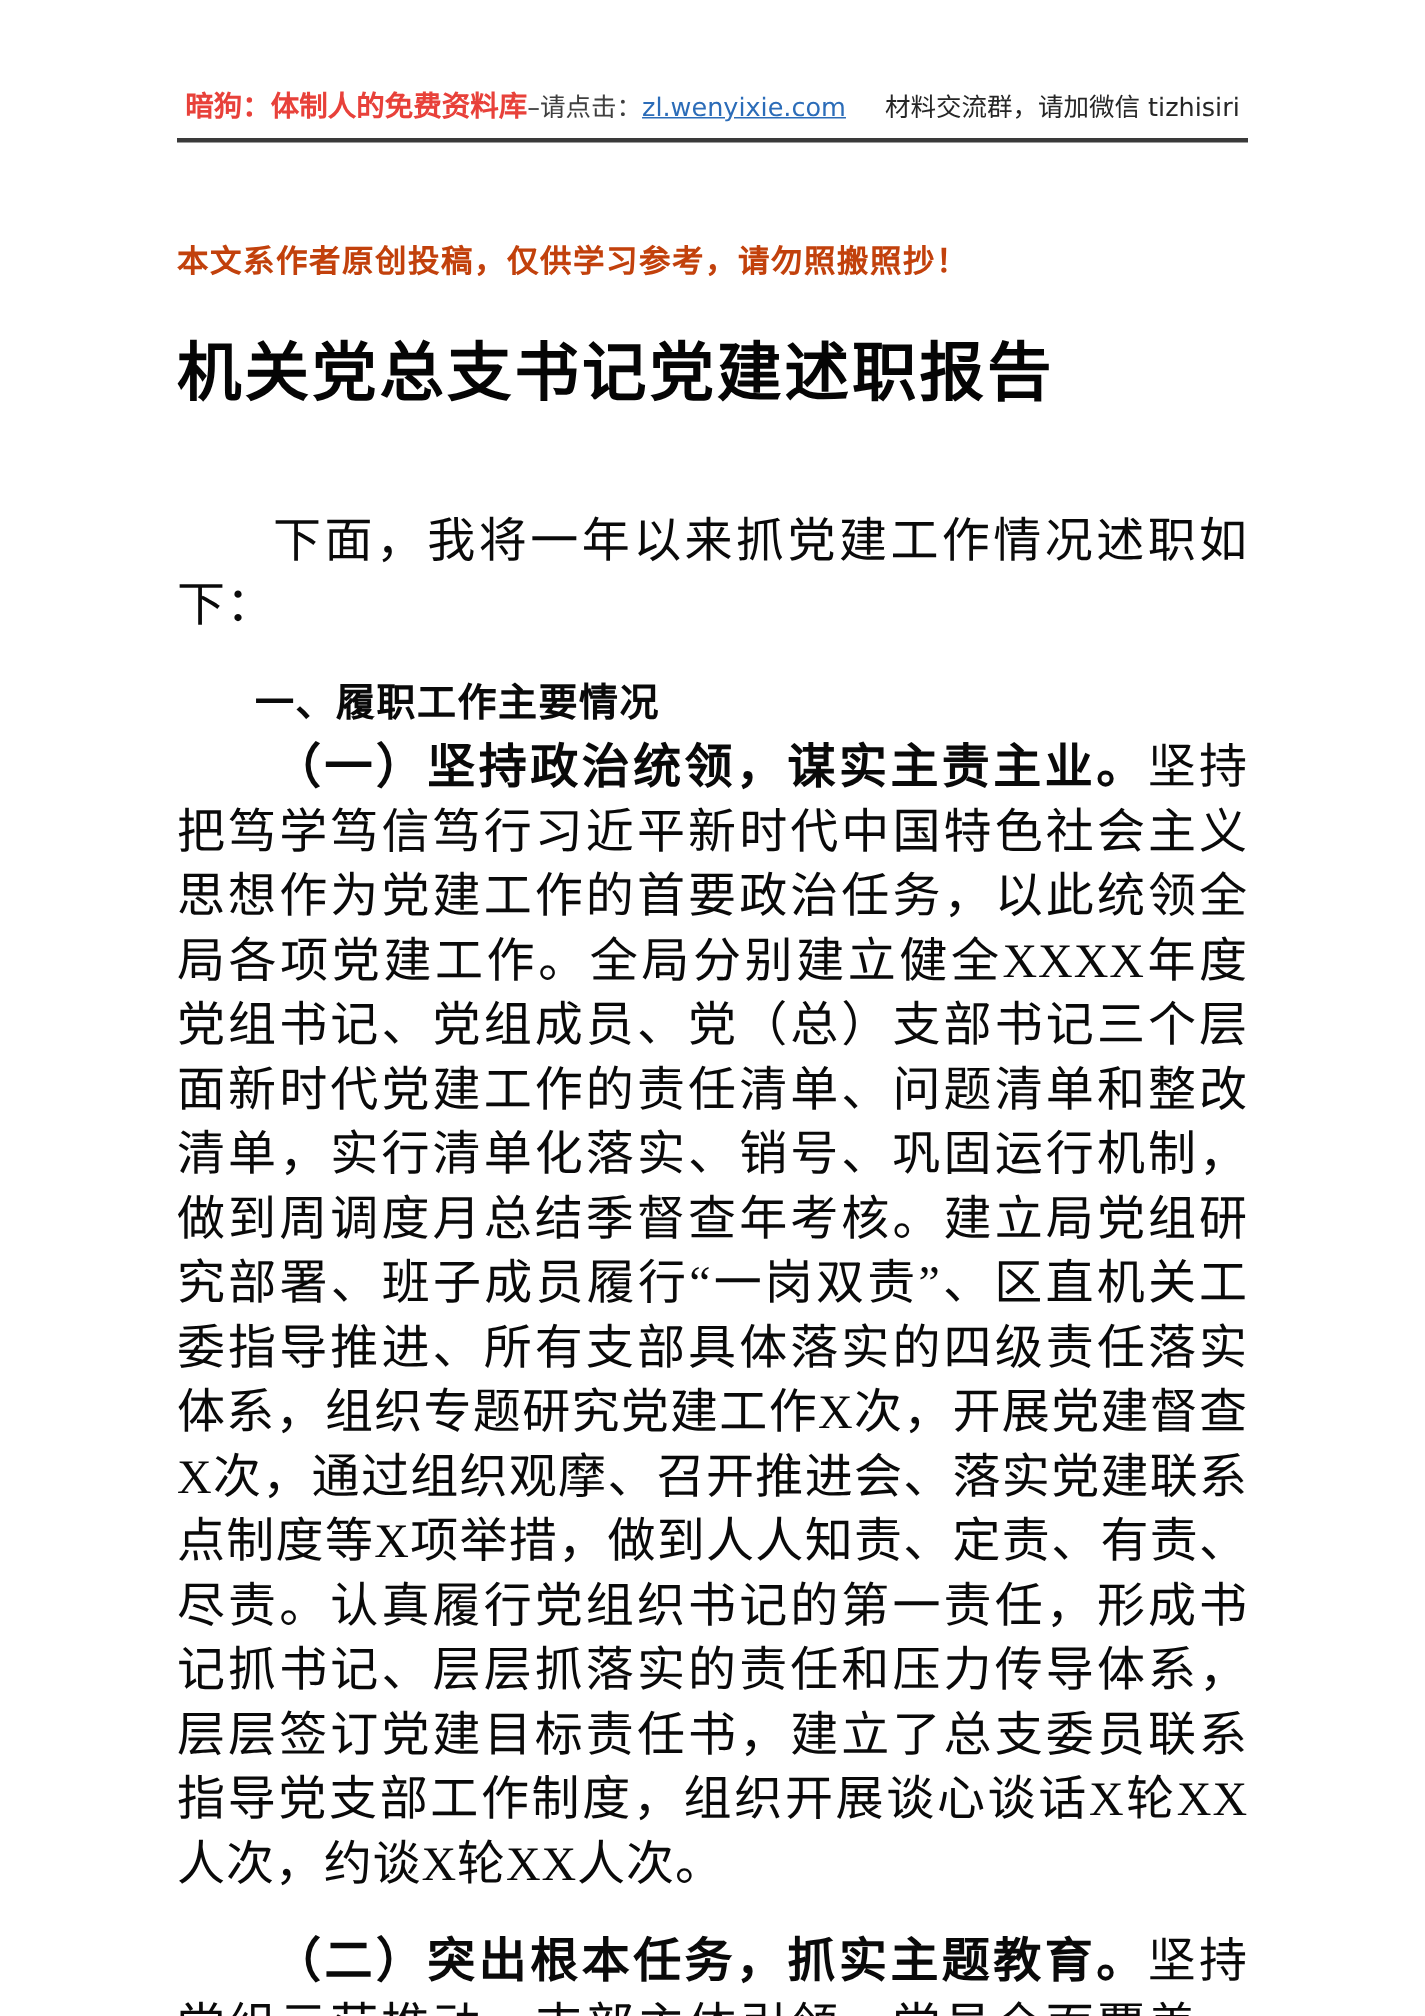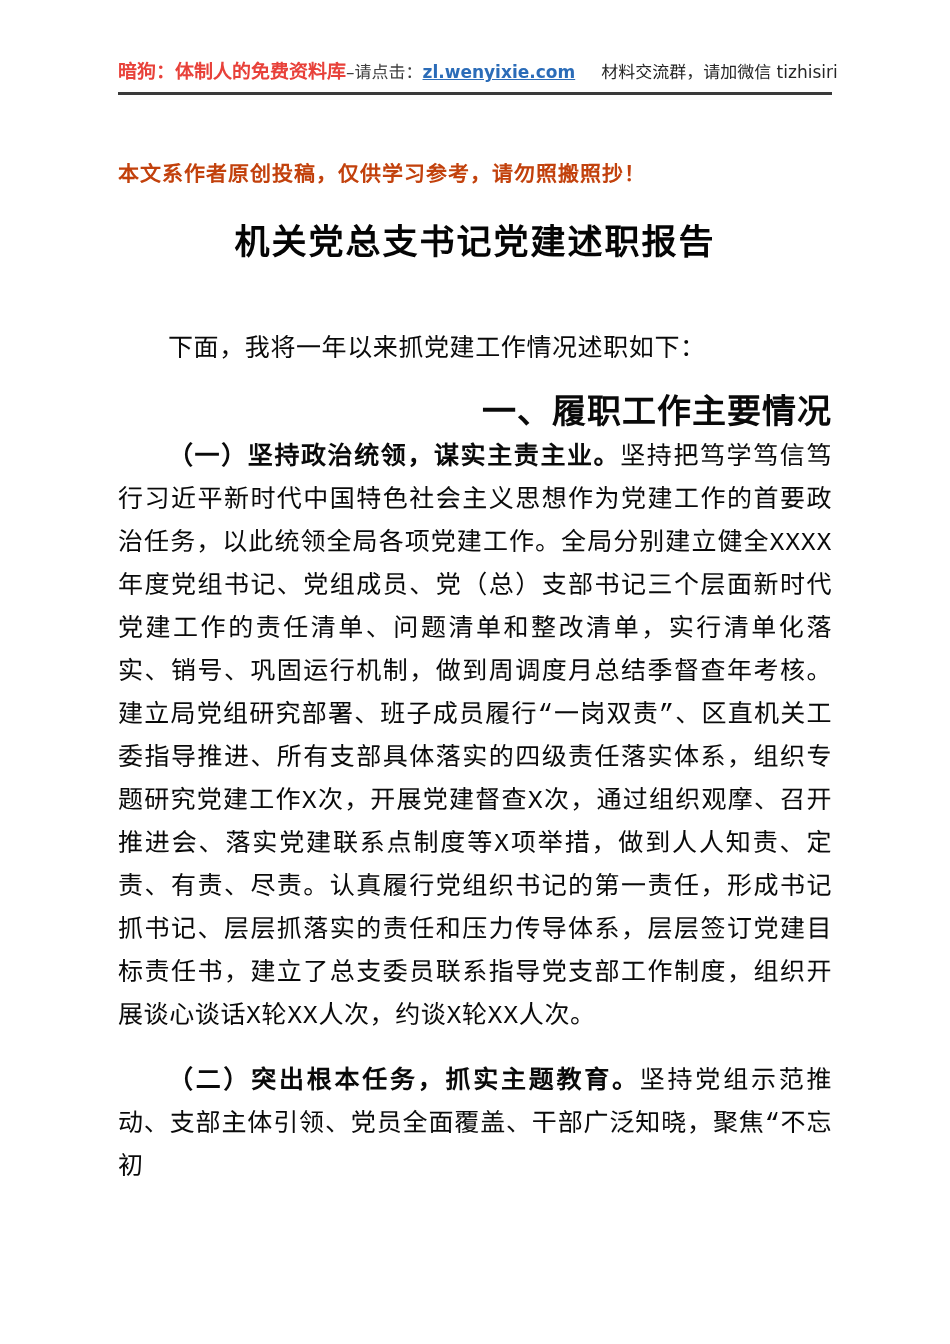--- a/index.html
+++ b/index.html
@@ -45,21 +45,20 @@
   .promo-cta {
     color: #3f3f3f;
     font-size: 17px;
     text-align: center;
   }
   .promo-link {
     color: #2b6cb8;
     text-decoration: underline;
     font-size: 17px;
     font-family: "DejaVu Sans", "Liberation Sans", sans-serif;
-    font-weight: bold;
   }
   .promo-tail {
     color: #262626;
     font-size: 17px;
     padding-left: 26px;
   }
   .promo-rule {
     margin-top: 9px;
     height: 3px;
     background: #3a3a3a;
@@ -72,59 +71,57 @@
     font-size: 21px;
     font-weight: bold;
     font-family: "DejaVu Serif", "Liberation Serif", serif;
     letter-spacing: 1px;
     color: #c2410c;
   }
 
   
   .doc-title {
     margin-top: 26px;
-    text-align: center;
-    font-size: 35px;
+    font-size: 43px;
     font-weight: bold;
     font-family: "DejaVu Sans", "Liberation Sans", sans-serif;
     letter-spacing: 2px;
     color: #050505;
   }
 
   
   .body-block {
     margin-top: 64px;
   }
   p.para {
     margin: 0;
-    font-size: 25px;
+    font-size: 32px;
     line-height: 43px;
     text-indent: 2em;
     text-align: justify;
     text-justify: inter-ideograph;
     letter-spacing: 0.6px;
-    font-family: Liberation Mono, monospace;
+    font-family: Liberation Serif, serif;
     color: #0a0a0a;
   }
   p.para + p.para {
     margin-top: 22px;
   }
   .run-bold {
     font-weight: bold;
   }
   h2.section-heading {
     margin: 22px 0 0 0;
-    font-size: 34px;
+    font-size: 26px;
     line-height: 43px;
     text-indent: 2em;
     font-weight: bold;
     letter-spacing: 1px;
-    font-family: Liberation Mono, monospace;
+    font-family: Liberation Serif, serif;
     color: #0a0a0a;
-    text-align: right;
   }
 </style>
 </head>
 <body>
 
 <div class="page">
 
   <div class="promo-banner">
     <div class="promo-line">
       <span class="promo-brand">暗狗：体制人的免费资料库</span><span class="promo-cta">–请点击：</span><a class="promo-link" href="#">zl.wenyixie.com</a><span class="promo-tail">材料交流群，请加微信 tizhisiri</span>

